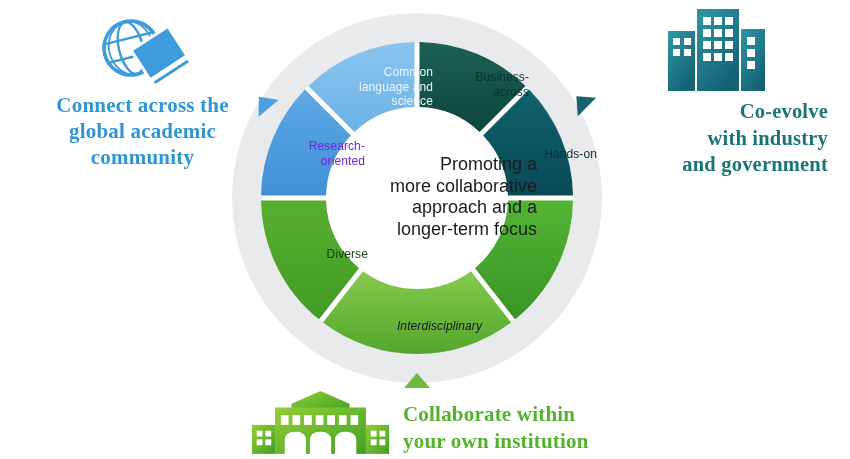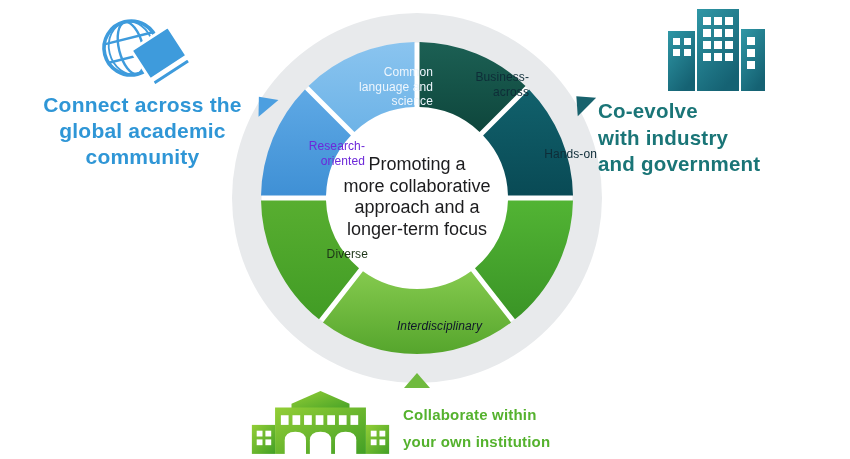--- a/index.html
+++ b/index.html
@@ -9,34 +9,34 @@
   }
   .wheel-svg{position:absolute;left:0;top:0;}
   .overlay{position:absolute;left:0;top:0;width:850px;height:459px;pointer-events:none;}
   .seg-label{
     position:absolute;transform:translate(-50%,-50%);
     width:130px;text-align:right;font-size:12px;line-height:14.5px;
     white-space:pre-line;letter-spacing:.1px;
   }
   .center-text{
     position:absolute;left:417px;top:197px;transform:translate(-50%,-50%);
-    width:240px;text-align:center;color:#1c1c1e;
+    width:240px;text-align:right;color:#1c1c1e;
     font-size:18px;line-height:21.5px;white-space:pre-line;
   }
   .callout{position:absolute;}
   .callout-label{
-    font-family:Liberation Sans, sans-serif;font-weight:bold;white-space:pre-line;
+    font-family:Liberation Serif, serif;font-weight:bold;white-space:pre-line;
     letter-spacing:.2px;
   }
   .callout-academic{left:20px;top:8px;width:245px;text-align:center;}
   .callout-academic .callout-label{font-size:21px;line-height:26px;margin-top:6px;}
-  .callout-industry{left:598px;top:1px;width:230px;text-align:left;}
+  .callout-industry{left:598px;top:1px;width:230px;text-align:right;}
   .callout-industry .callout-label{font-size:20.5px;line-height:26.5px;margin-top:5px;}
   .callout-institution{left:248px;top:390px;display:flex;align-items:flex-start;}
-  .callout-institution .callout-label{font-size:15px;line-height:27px;margin-left:10px;margin-top:11px;text-align:left;}
+  .callout-institution .callout-label{font-size:21px;line-height:27px;margin-left:10px;margin-top:11px;text-align:left;}
   .callout-icon{display:block;margin:0 auto;}
 </style>
 </head>
 <body>
 
 <div class="canvas">
 
   <svg id="wheel-svg" class="wheel-svg" width="850" height="459" viewBox="0 0 850 459">
     <defs id="wheel-defs">
       <linearGradient id="bldGrad" x1="0" y1="0" x2="0.6" y2="1">

